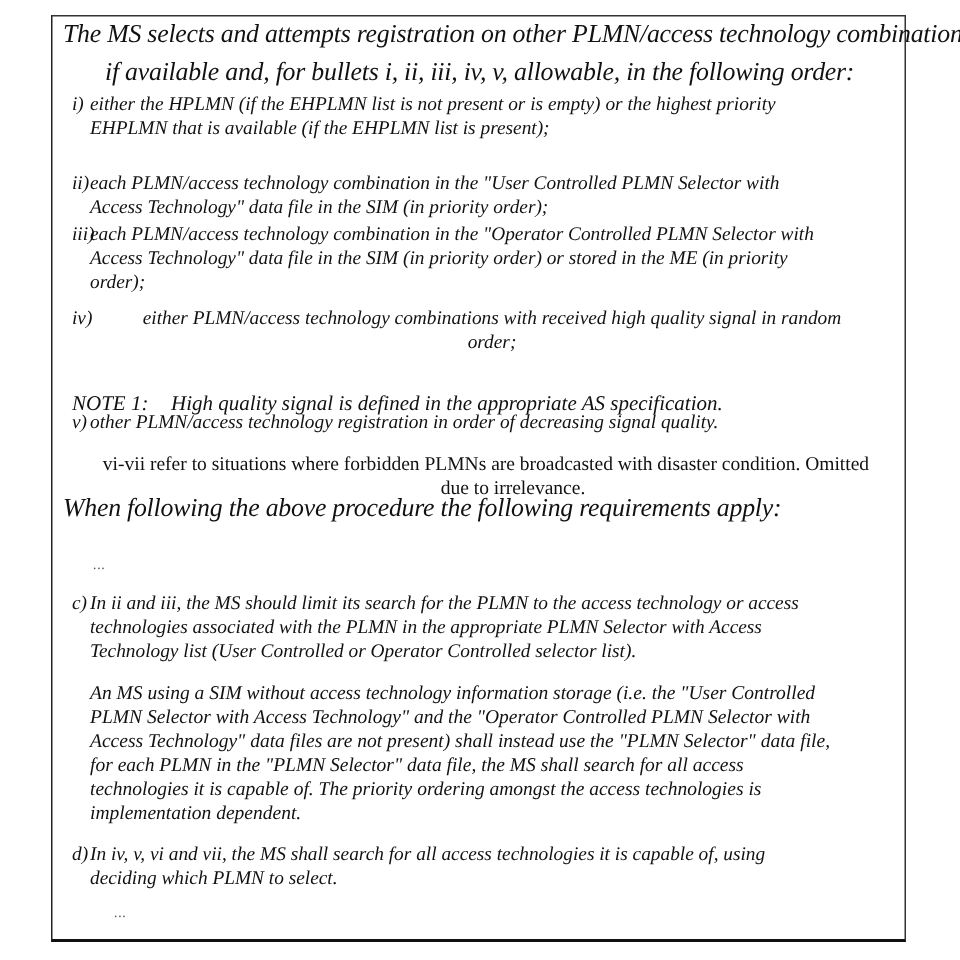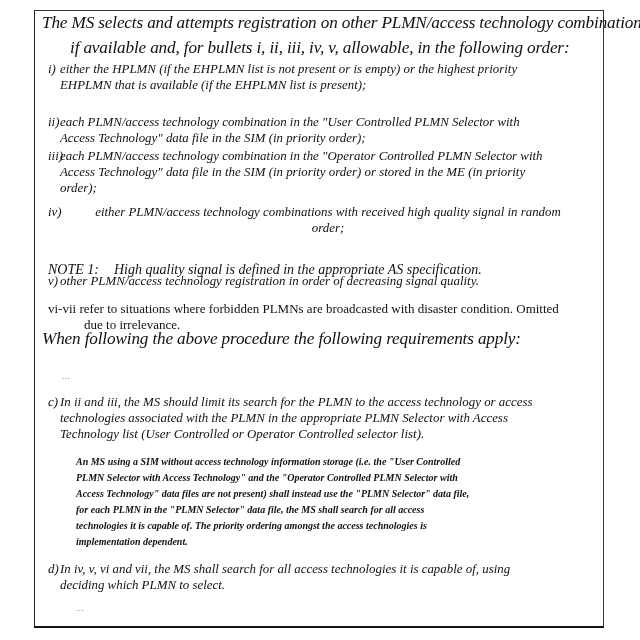--- a/index.html
+++ b/index.html
@@ -77,27 +77,26 @@
     .vi .cont { display: block; margin-left: 36px; }
     .ellipsis {
       position: absolute;
       left: 62px;
       font-size: 9px;
       color: #555555;
       letter-spacing: 0.5px;
     }
     .para {
       position: absolute;
-      left: 76px;
+      left: 60px;
       width: 524px;
       font-style: italic;
-      font-size: 10px;
+      font-size: 13px;
       line-height: 16px;
       white-space: pre-line;
-      font-weight: bold;
     }
   </style>
 </head>
 <body>
 
 <div class="frame"></div>
 
 <div class="lead" style="top:13px;">The MS selects and attempts registration on other PLMN/access technology combinations,</div>
 <div class="lead" style="top:38px;margin-left:28px;">if available and, for bullets i, ii, iii, iv, v, allowable, in the following order:</div>
 
@@ -128,21 +127,21 @@
 
 <div class="note" style="top:246px;">
   <span class="label">NOTE 1:</span><span>High quality signal is defined in the appropriate AS specification.</span>
 </div>
 
 <div class="item" style="top:273px;">
   <span class="marker">v)</span>
   <span class="text">other PLMN/access technology registration in order of decreasing signal quality.</span>
 </div>
 
-<div class="vi" style="top:301px;">
+<div class="vi" style="top:301px;text-align:center;">
   <span class="first">vi-vii refer to situations where forbidden PLMNs are broadcasted with disaster condition. Omitted</span>
   <span class="cont">due to irrelevance.</span>
 </div>
 
 <div class="lead" style="top:329px;">When following the above procedure the following requirements apply:</div>
 
 <div class="ellipsis" style="top:371px;">...</div>
 
 <div class="item" style="top:394px;">
   <span class="marker">c)</span>

